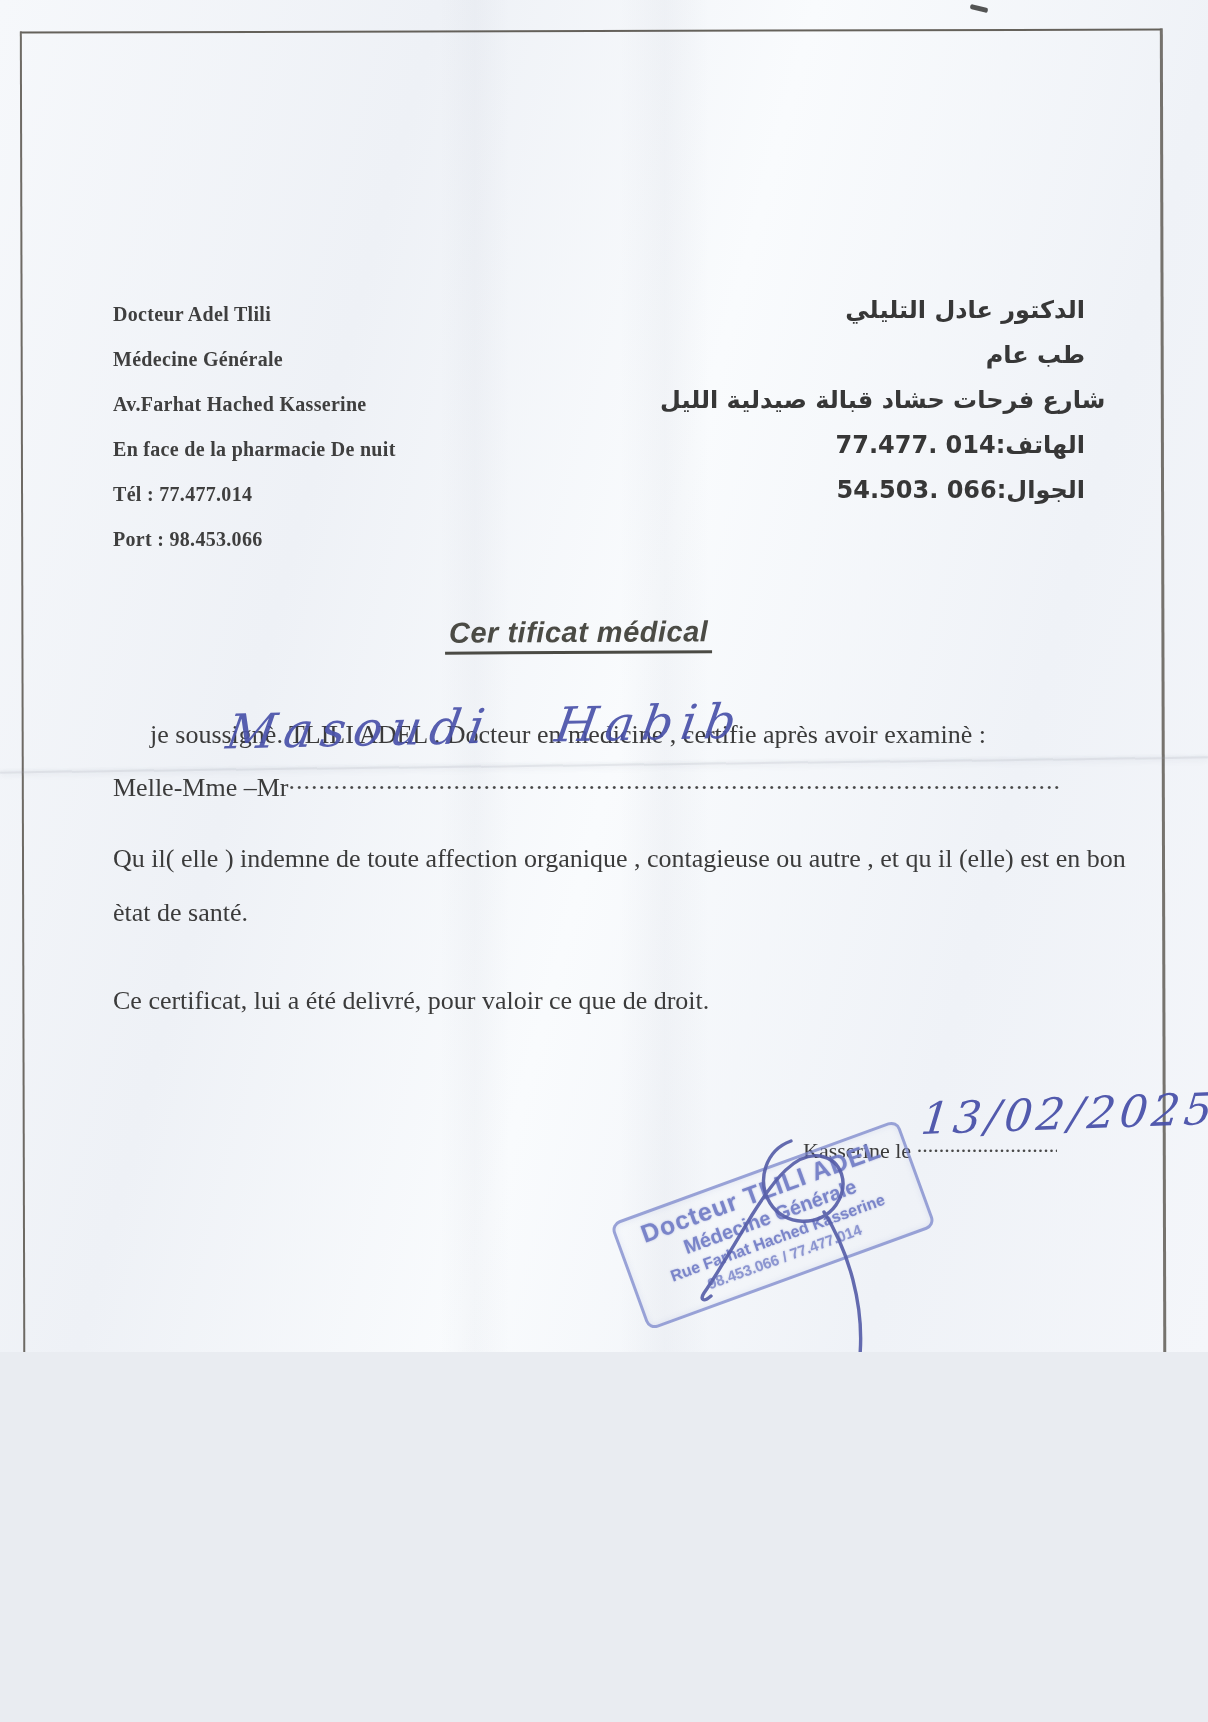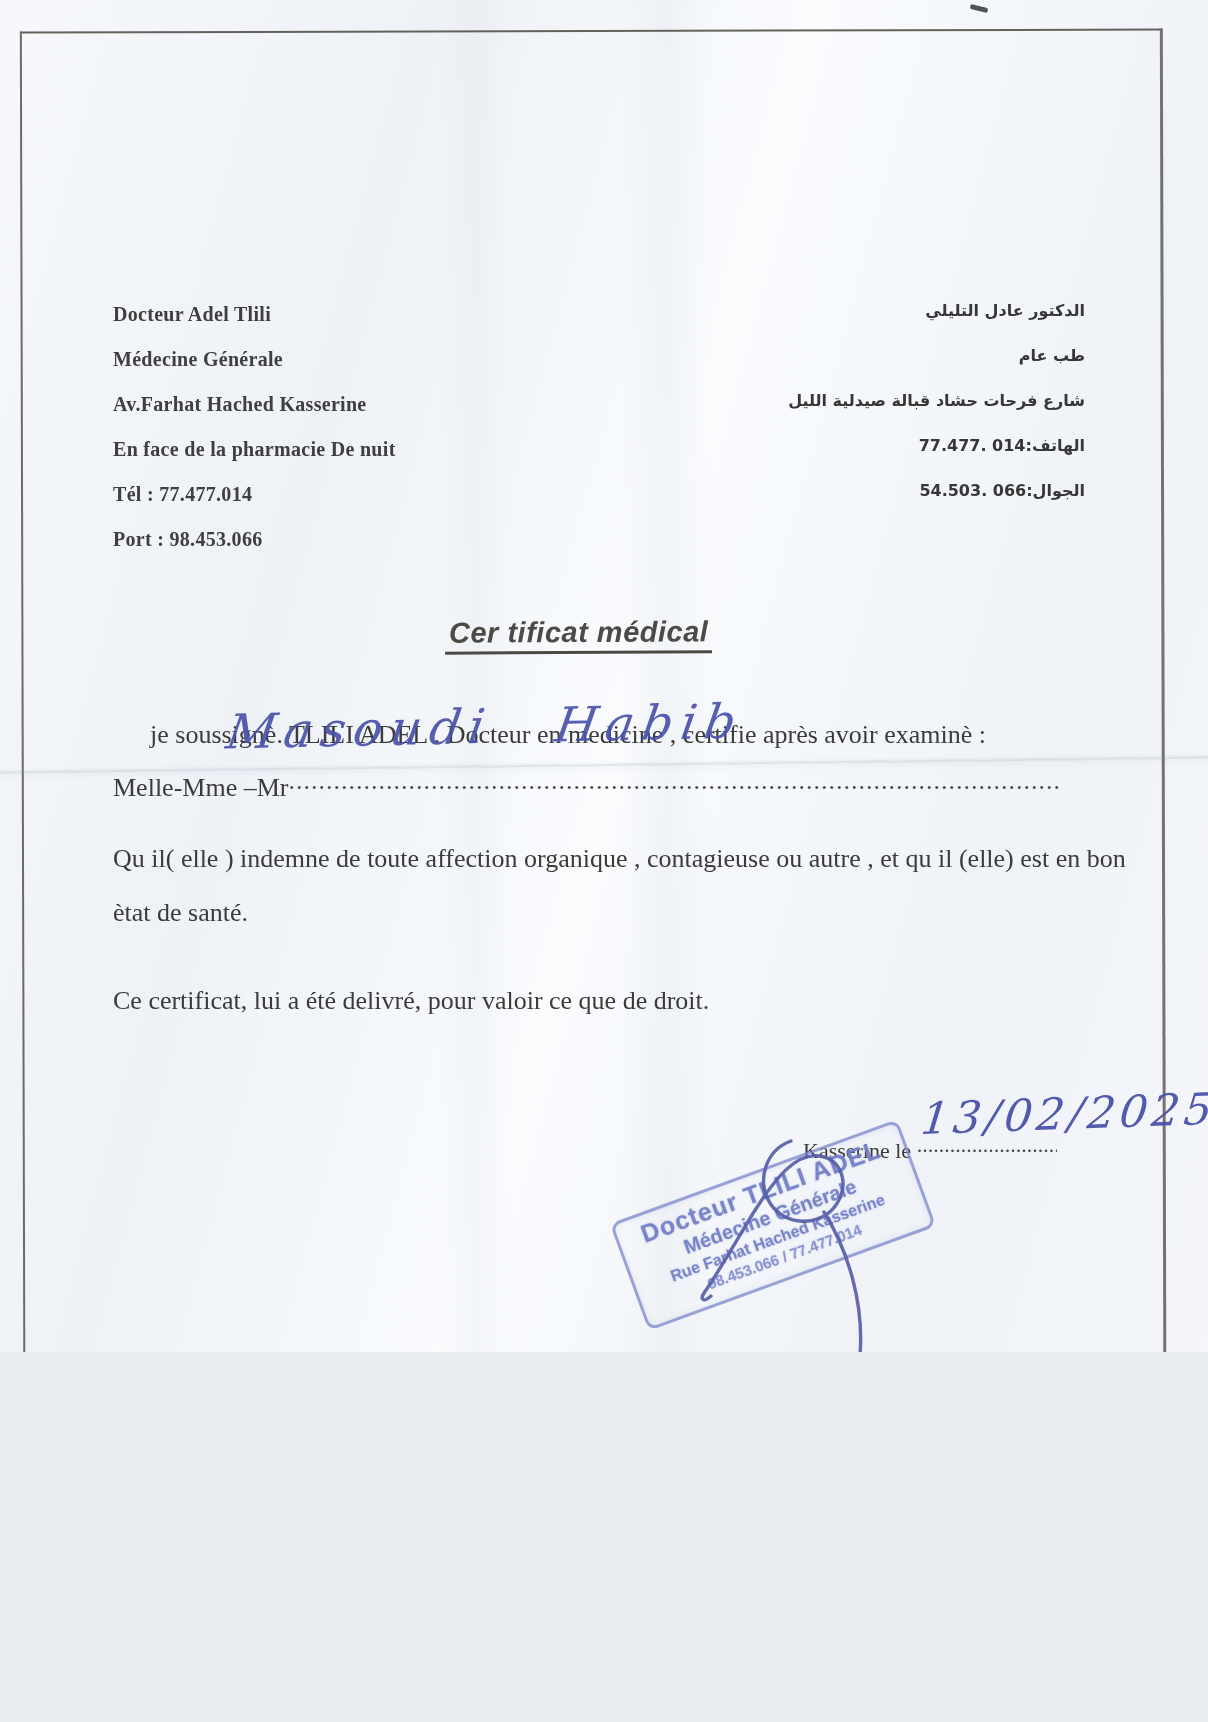--- a/index.html
+++ b/index.html
@@ -26,21 +26,21 @@
            box-shadow:0 2px 4px rgba(150,156,170,.10);transform:rotate(0.3deg);}
   .band{top:0;height:1722px;pointer-events:none;}
   .band1{left:440px;width:70px;background:linear-gradient(90deg,transparent,rgba(90,100,130,.035),transparent);}
   .band2{left:620px;width:90px;background:linear-gradient(90deg,transparent,rgba(90,100,130,.045),transparent);}
   .bottomshade{left:0;top:1706px;width:1208px;height:16px;background:linear-gradient(180deg,transparent,rgba(120,125,135,.18));}
 
   
   #hdr-left{left:113px;top:292px;width:420px;font-weight:bold;font-size:20px;color:#3f3f3f;letter-spacing:.3px;}
   #hdr-left .hl{height:45px;line-height:45px;white-space:nowrap;}
   #hdr-right{left:660px;top:288px;width:425px;text-align:right;direction:ltr;
-             font-family:"DejaVu Sans",sans-serif;font-weight:bold;font-size:16px;color:#373737;}
+             font-family:"DejaVu Sans",sans-serif;font-weight:bold;font-size:24px;color:#373737;}
   #hdr-right .hl{height:45px;line-height:45px;white-space:nowrap;}
 
   
   #title-wrap{left:0;top:616px;width:1158px;text-align:center;}
   #cert-title{
     display:inline-block;font-family:"Liberation Sans",sans-serif;font-style:italic;font-weight:bold;
     font-size:29px;color:#4b4b45;letter-spacing:.5px;
     border-bottom:3px solid #4b4b45;padding:0 4px 2px 4px;transform:rotate(-0.3deg);
   }
 

